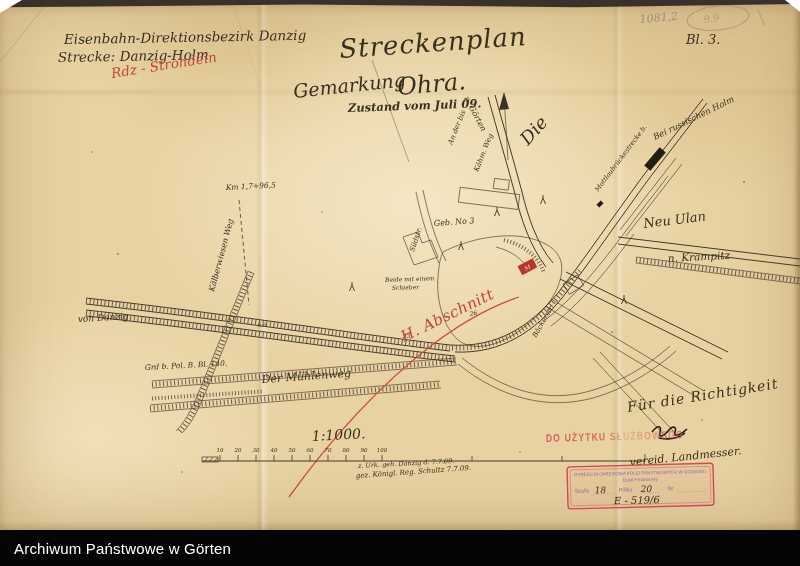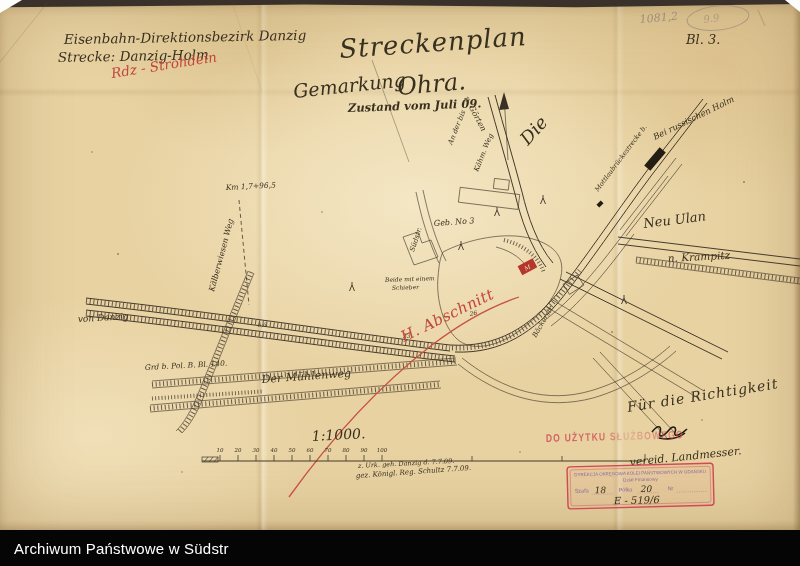--- a/index.html
+++ b/index.html
@@ -283,15 +283,15 @@
       <text class="stampP" x="51" y="26" font-size="5.5">Półka</text>
       <text class="script" x="73" y="27" font-size="9">20</text>
       <path d="M70,28 L92,28" stroke="#7d5a9d" stroke-width=".5" stroke-dasharray="1 1.2" opacity=".7"></path>
       <text class="stampP" x="100" y="26" font-size="5.5">Nr</text>
       <path d="M109,28 L140,28" stroke="#7d5a9d" stroke-width=".5" stroke-dasharray="1 1.2" opacity=".7"></path>
       <text class="script" x="46" y="38.5" font-size="10">E - 519/6</text>
     </g>
   </svg>
 
   <div class="footer">
-    <span>Archiwum Państwowe w Südstr</span>
+    <span>Archiwum Państwowe w Görten</span>
   </div>
 </div>
 
 </body></html>

